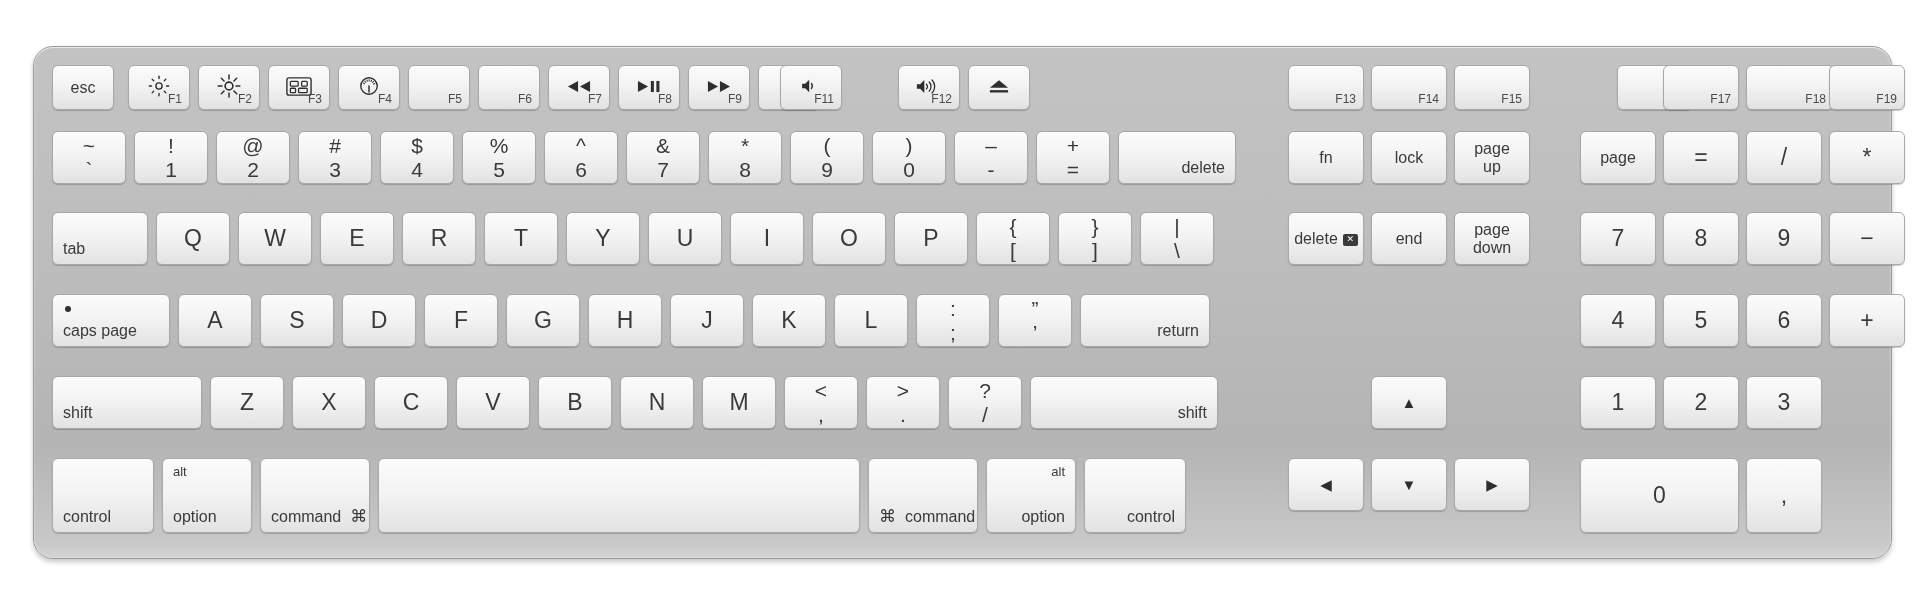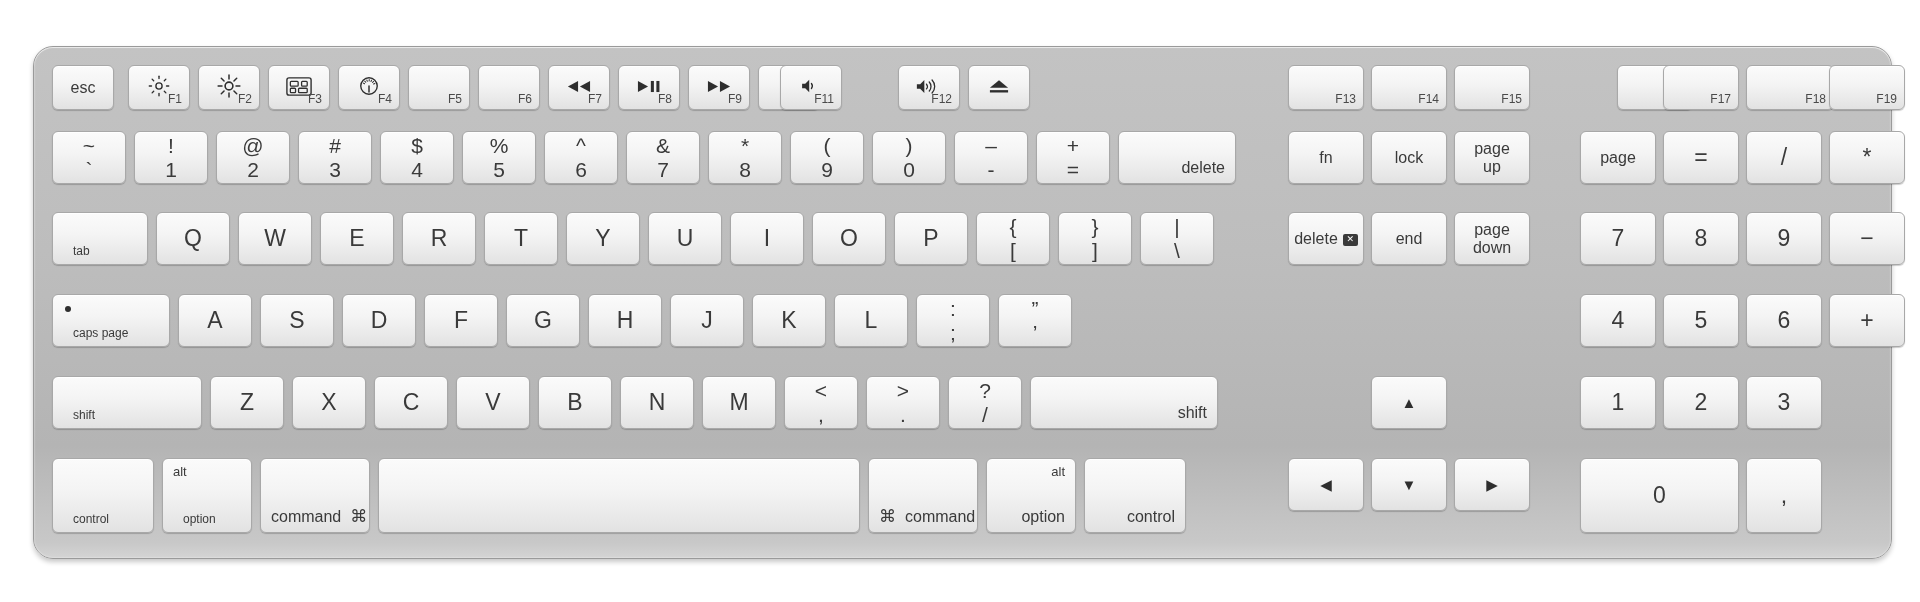--- a/index.html
+++ b/index.html
@@ -59,22 +59,22 @@
     position: absolute; left: 0; right: 0; top: 0; bottom: 0;
     display: flex; flex-direction: column;
     align-items: center; justify-content: center;
     gap: 3px;
   }
   .lbl-stack .up   { font-size: 21px; line-height: 1; }
   .lbl-stack .down { font-size: 21px; line-height: 1; }
 
   
   .lbl-bl {
-    position: absolute; left: 20px; bottom: 7px;
-    font-size: 12px; line-height: 1; margin-top: 16px;
+    position: absolute; left: 10px; bottom: 7px;
+    font-size: 16px; line-height: 1; margin-top: 16px;
   }
   
   .lbl-br {
     position: absolute; right: 10px; bottom: 7px;
     font-size: 16px; line-height: 1;
   }
   
   .lbl-tl {
     position: absolute; left: 10px; top: 6px;
     font-size: 13px; line-height: 1;
@@ -465,20 +465,23 @@
     <span class="up">:</span>
     <span class="down">;</span>
       </span>
     </div>
     <div class="key" style="left: 998px; top: 294px; width: 74px; height: 53px;">
       <span class="lbl-stack">
     <span class="up">”</span>
     <span class="down">’</span>
       </span>
     </div>
+    <div class="key" style="left: 1080px; top: 294px; width: 130px; height: 53px;">
+      <span class="lbl-br">return</span>
+    </div>
     <div class="key" style="left: 52px; top: 376px; width: 150px; height: 53px;">
       <span class="lbl-bl">shift</span>
     </div>
     <div class="key" style="left: 210px; top: 376px; width: 74px; height: 53px;">
       <span class="lbl-center">Z</span>
     </div>
     <div class="key" style="left: 292px; top: 376px; width: 74px; height: 53px;">
       <span class="lbl-center">X</span>
     </div>
     <div class="key" style="left: 374px; top: 376px; width: 74px; height: 53px;">

